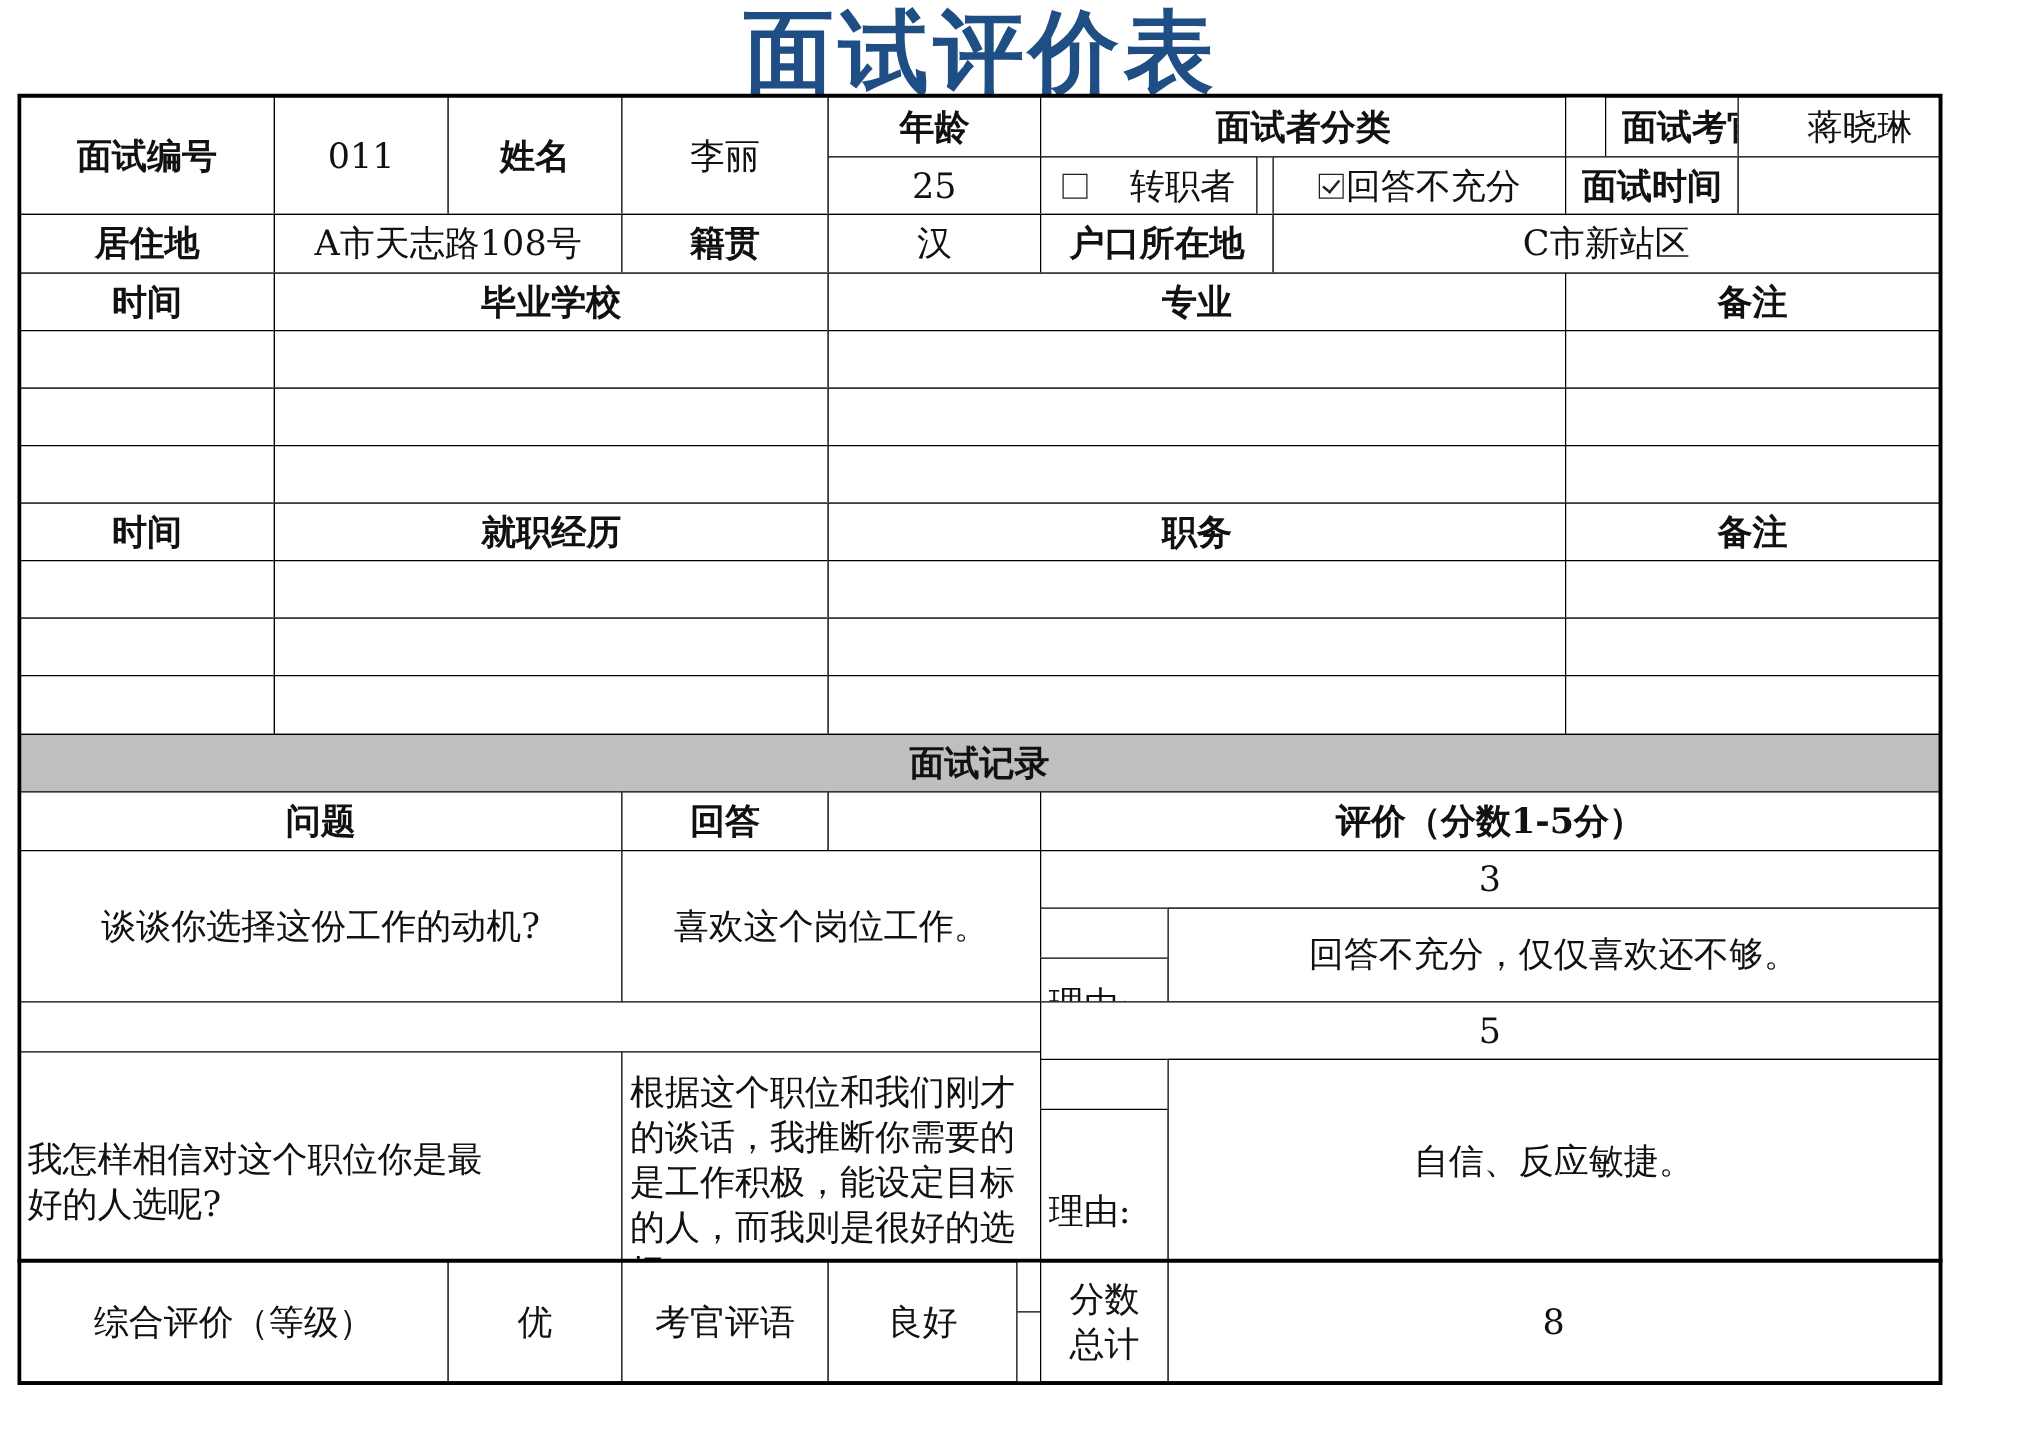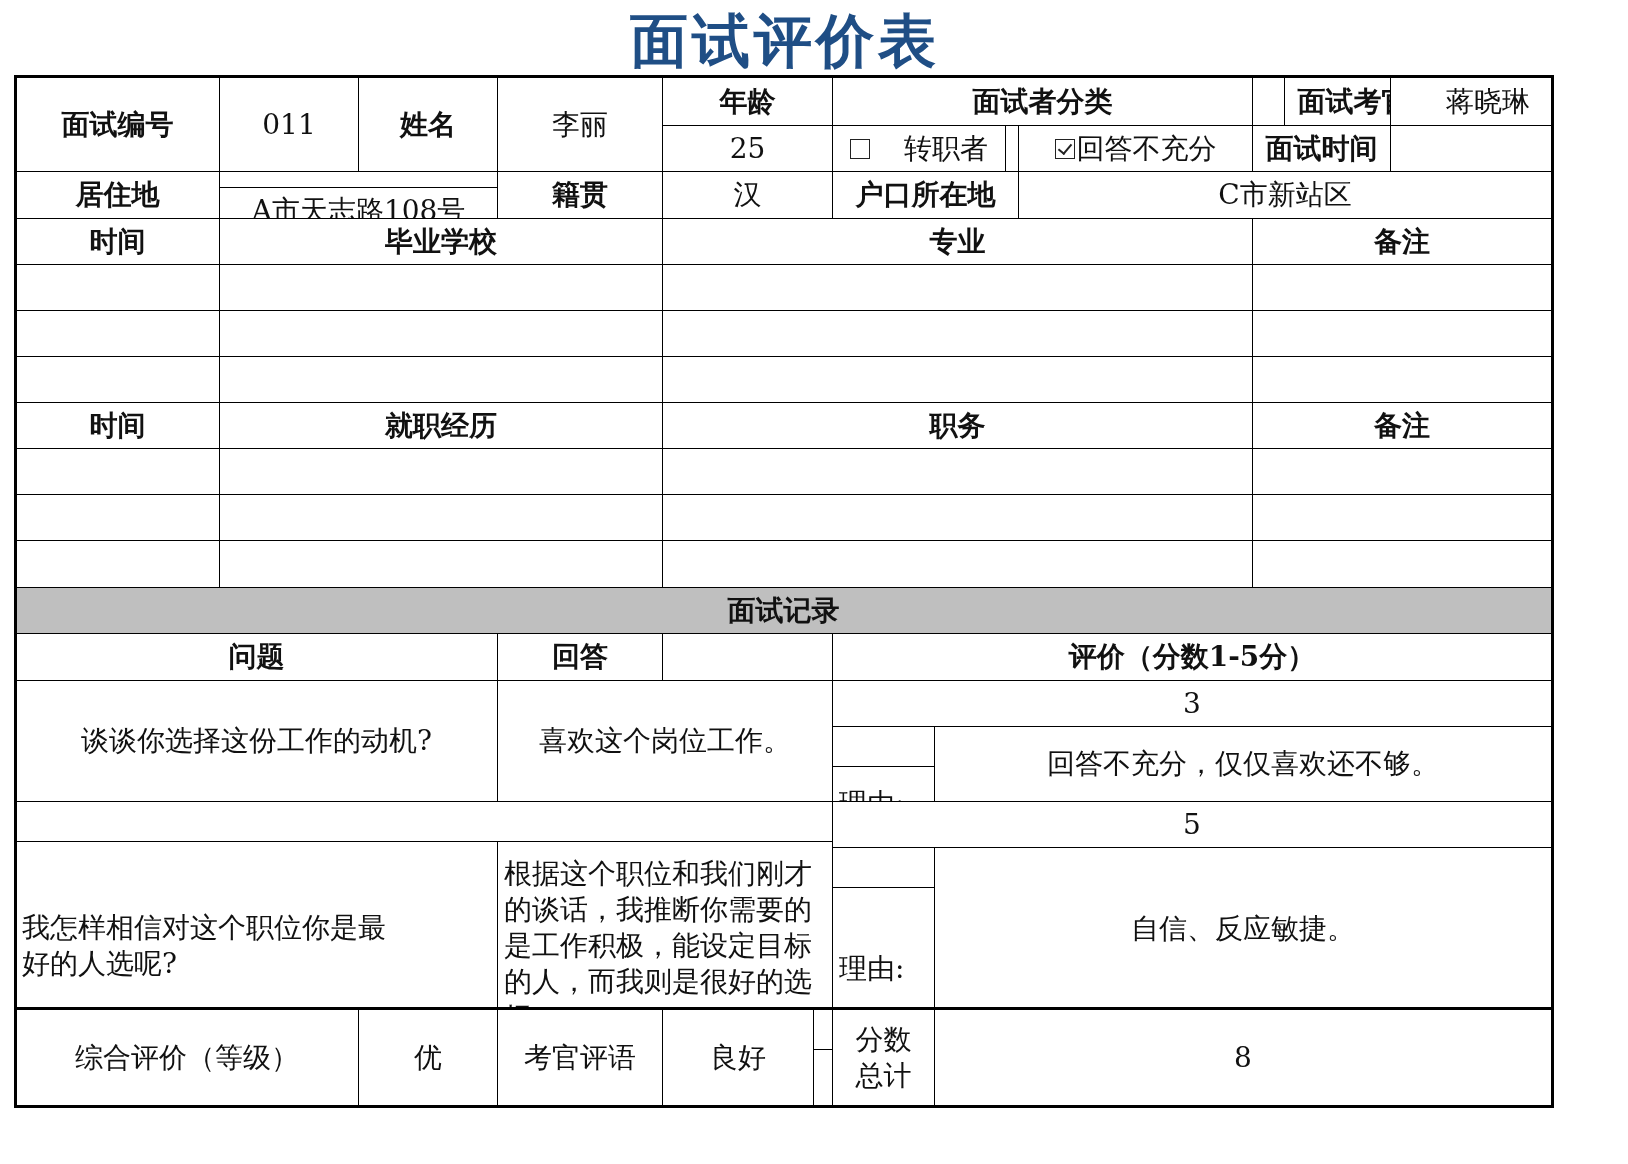--- a/index.html
+++ b/index.html
@@ -1,17 +1,17 @@
 <!DOCTYPE html>
 <html><head>
 <meta charset="utf-8">
 <style>
   html,body{margin:0;padding:0;background:#ffffff;}
   body{width:1628px;height:1164px;position:relative;overflow:hidden;font-family:"DejaVu Serif","Liberation Serif",serif;color:#111;}
-  .title{position:absolute;left:0;top:8px;width:1570px;text-align:center;font-size:58px;font-weight:bold;color:#1f4e85;letter-spacing:4px;line-height:66px;}
+  .title{position:absolute;left:0;top:8px;width:1570px;text-align:center;font-size:72px;font-weight:bold;color:#1f4e85;letter-spacing:4px;line-height:66px;}
   .cell{position:absolute;box-sizing:border-box;border:1.5px solid #000;display:flex;align-items:center;justify-content:center;text-align:center;font-size:28px;line-height:36px;padding:0 4px;background:#fff;}
   .b{font-weight:bold;}
   .left{justify-content:flex-start;text-align:left;padding-left:6px;margin-top:40px;}
   .gray{background:#bfbfbf;}
   .frame{position:absolute;box-sizing:border-box;border:3px solid #000;pointer-events:none;}
   .hline{position:absolute;height:3px;background:#000;}
   .chk{display:inline-block;width:20px;height:20px;border:1.5px solid #222;margin-right:2px;position:relative;vertical-align:middle;box-sizing:border-box;}
   .chk.on::after{content:"";position:absolute;left:5px;top:1px;width:6px;height:11px;border-right:2px solid #222;border-bottom:2px solid #222;transform:rotate(40deg);}
 </style>
 </head>
@@ -33,21 +33,21 @@
 <div class="cell" style="left:1018px;top:125px;width:235px;height:47px;">
   <span class="chk on"></span>
     <span>回答不充分</span>
 </div>
 <div class="cell b" style="left:1252px;top:77px;width:139px;height:49px;margin-left:32px;">面试考官</div>
 <div class="cell" style="left:1390px;top:77px;width:162px;height:49px;padding-left:38px;">蒋晓琳</div>
 <div class="cell b" style="left:1252px;top:125px;width:139px;height:47px;">面试时间</div>
 <div class="cell" style="left:1390px;top:125px;width:162px;height:47px;"></div>
 
 <div class="cell b" style="left:15px;top:171px;width:205px;height:48px;">居住地</div>
-<div class="cell" style="left:219px;top:171px;width:279px;height:48px;margin-top:16px;">A市天志路108号</div>
+<div class="cell" style="left:219px;top:171px;width:279px;height:48px;">A市天志路108号</div>
 <div class="cell b" style="left:497px;top:171px;width:166px;height:48px;">籍贯</div>
 <div class="cell" style="left:662px;top:171px;width:171px;height:48px;">汉</div>
 <div class="cell b" style="left:832px;top:171px;width:187px;height:48px;">户口所在地</div>
 <div class="cell" style="left:1018px;top:171px;width:534px;height:48px;">C市新站区</div>
 
 <div class="cell b" style="left:15px;top:218px;width:205px;height:47px;">时间</div>
 <div class="cell b" style="left:219px;top:218px;width:444px;height:47px;">毕业学校</div>
 <div class="cell b" style="left:662px;top:218px;width:591px;height:47px;">专业</div>
 <div class="cell b" style="left:1252px;top:218px;width:300px;height:47px;">备注</div>
 

